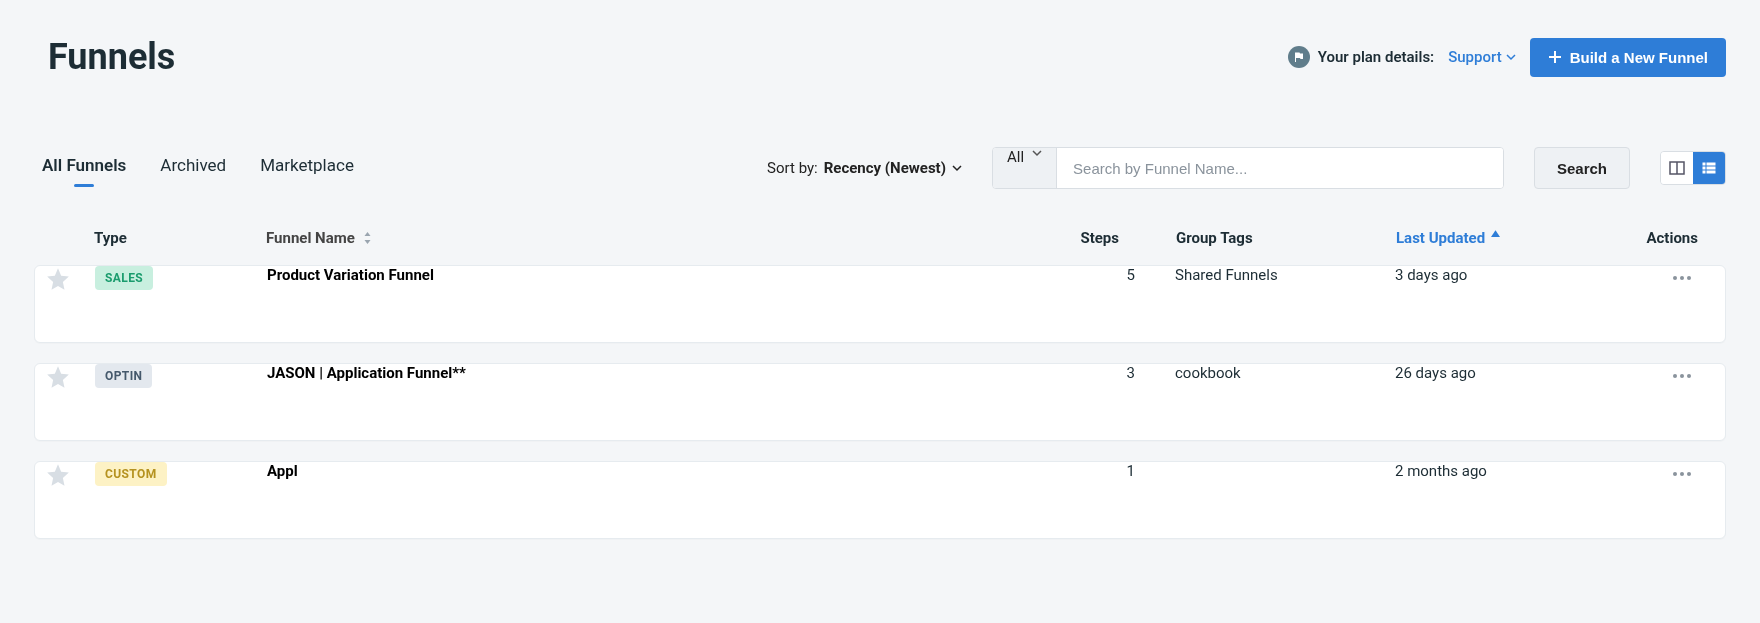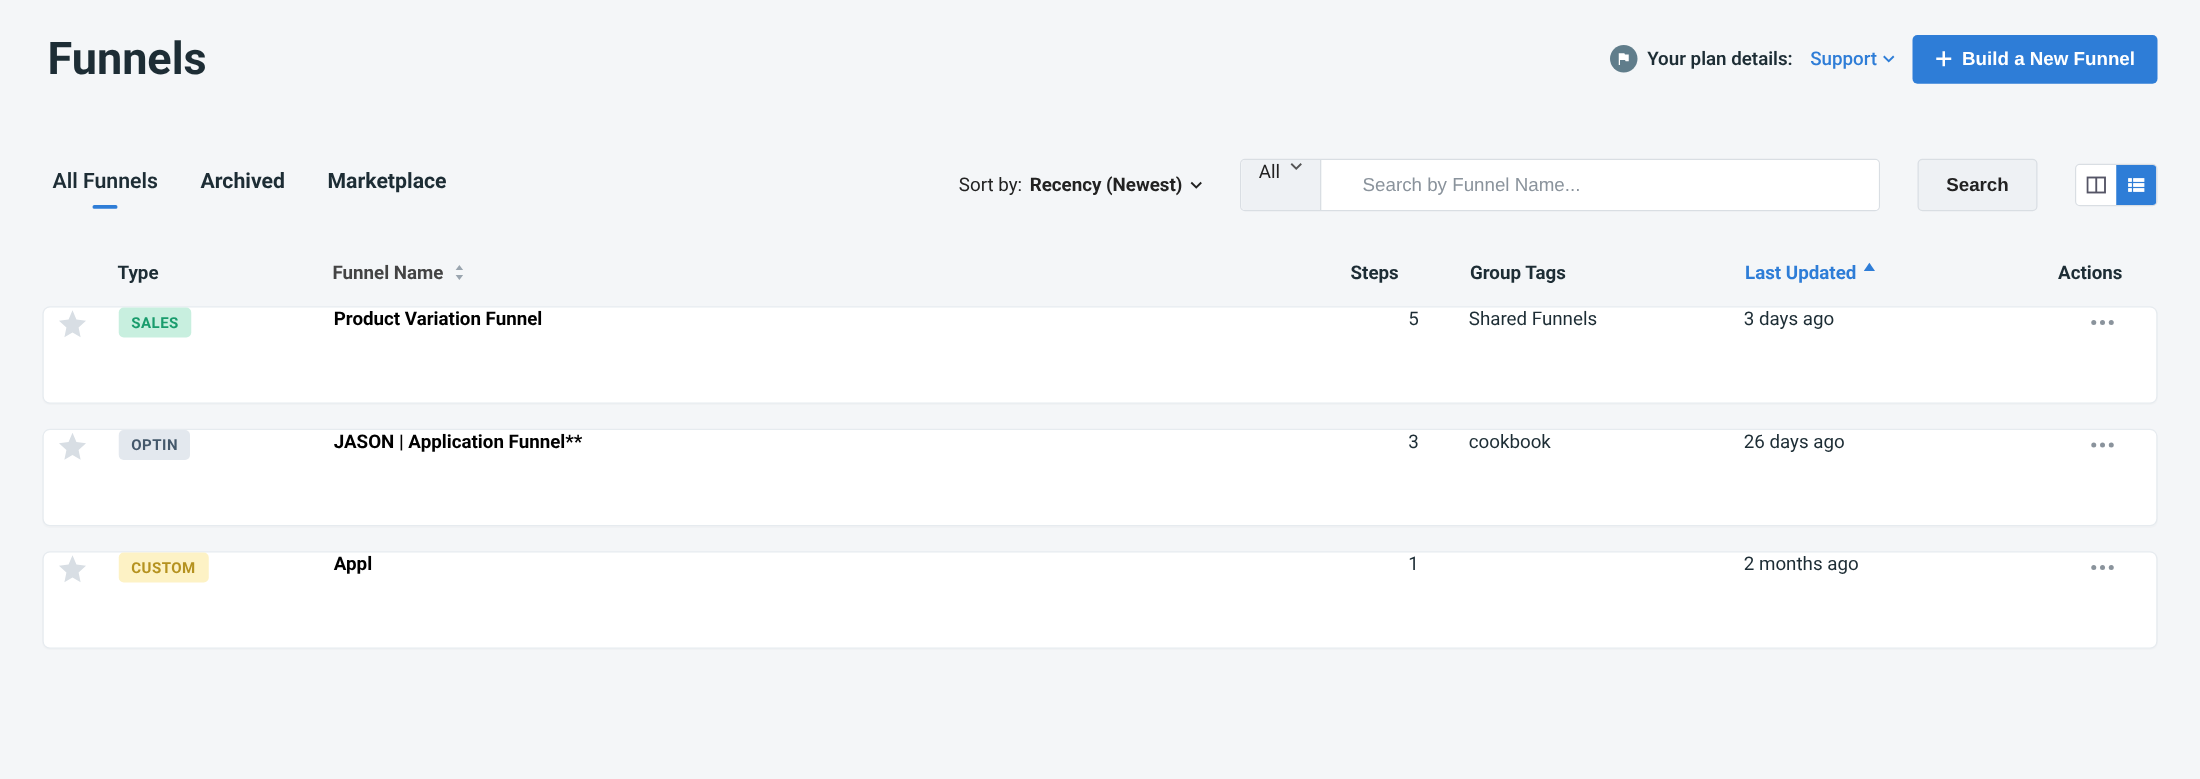--- a/index.html
+++ b/index.html
@@ -13,21 +13,21 @@
   .page {
     padding: 22px 34px 40px 34px;
   }
   .top-bar {
     display: flex;
     align-items: center;
     justify-content: space-between;
     margin-bottom: 55px;
   }
   h1 {
-    margin: 4px;
+    margin: 14px;
     font-size: 36px;
     font-weight: 700;
     color: #1d2d35;
   }
   .top-right {
     display: flex;
     align-items: center;
     gap: 14px;
   }
   .plan-chip {
@@ -70,21 +70,21 @@
   }
   .tabs { display: flex; gap: 34px; }
   .tab {
     font-size: 17px;
     font-weight: 600;
     color: #1d2d35;
     cursor: pointer;
     position: relative;
     padding-bottom: 6px;
   }
-  .tab.inactive { font-weight: 700; }
+  .tab.inactive { font-weight: 400; }
   .tab.active::after {
     content: "";
     position: absolute;
     bottom: -6px; left: 50%;
     transform: translateX(-50%);
     width: 20px; height: 3px;
     background: #2e7dd7;
     border-radius: 2px;
   }
   .spacer { flex: 1; }
@@ -109,21 +109,20 @@
     font-size: 15px;
     color: #222;
     cursor: pointer;
   }
   .search-input {
     flex: 1;
     border: none;
     outline: none;
     padding: 0 16px;
     font-size: 15px;
-    margin-left: 17px;
   }
   .search-input::placeholder { color: #8a939c; }
   .search-btn {
     height: 42px;
     padding: 12px 22px;
     background: #eef1f4;
     border: 1px solid #d9dee3;
     border-radius: 4px;
     font-size: 15px;
     font-weight: 600;

